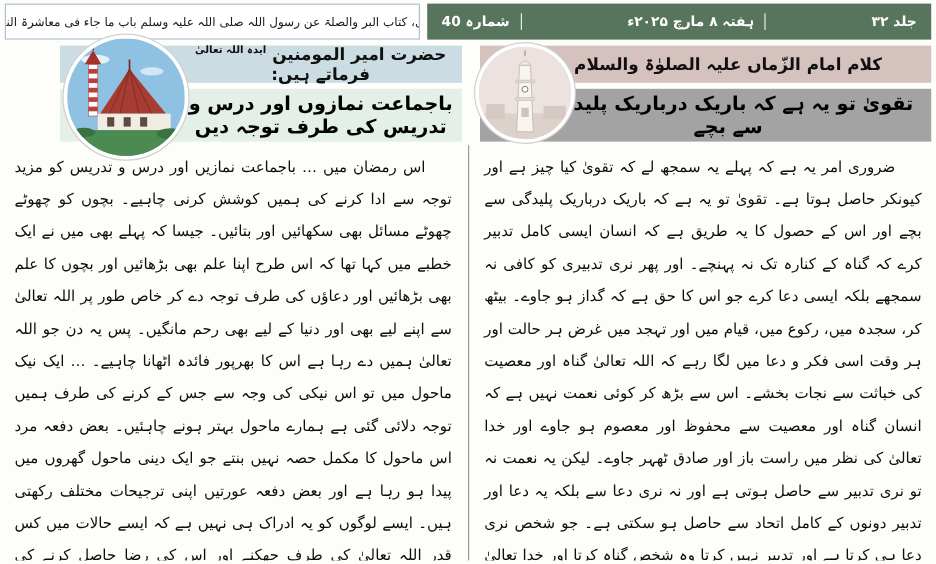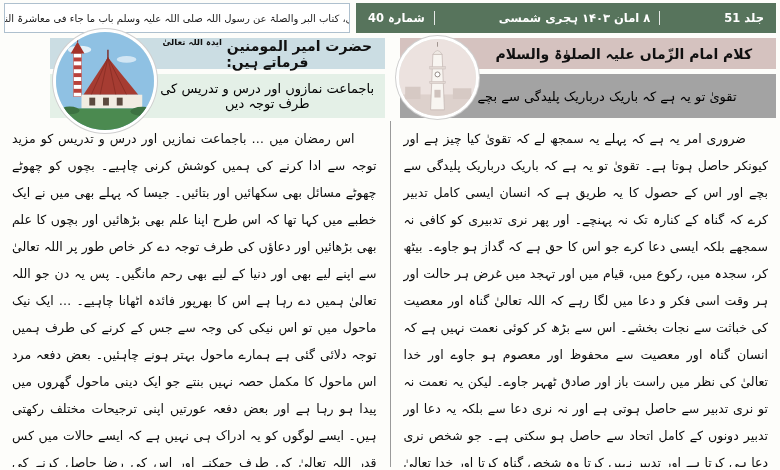--- a/index.html
+++ b/index.html
@@ -34,25 +34,25 @@
   .bands{ display:flex; flex-direction:column; gap:5px; height:100%; }
   .col.right .bands{ margin-left:4px; }
   .col.left  .bands{ margin-left:46px; }
   .band{ display:flex; align-items:center; justify-content:center; text-align:center; }
   .band1{ height:31px; flex:none; }
   .band2{ flex:1; }
   .col.right .band1{ background:#d5c2bf; }
   .col.right .band2{ background:#a3a3a3;justify-content:flex-end; }
   .col.left  .band1{ background:#cbdde3; }
   .col.left  .band2{ background:#e4f0e7; }
-  .col.right .band{ padding-left:78px; padding-right:6px; }
+  .col.right .band{ padding-left:44px; padding-right:6px; }
   .col.left  .band{ padding-left:106px; padding-right:6px; }
   .kicker{ font-size:14px; font-weight:bold; color:#101010; }
   .kicker .honorific{ font-size:8.5px; vertical-align:super; }
-  .headline{ font-size:13px; font-weight:normal; color:#000; }
+  .headline{ font-size:16px; font-weight:bold; color:#000; }
 
   .circle{
     position:absolute; border-radius:50%; overflow:hidden; background:#dfe9e2;
     box-shadow:0 0 0 3px #ffffff, 0 0 0 4px #cfcfcf;
   }
   .col.left  .circle{ left:52px; top:-6px; width:98px; height:98px; }
   .col.right .circle{ left:3px;  top:1px;  width:77px; height:77px; }
   .circle svg{ display:block; width:100%; height:100%; }
 
   
@@ -62,22 +62,22 @@
   }
   .col-body p{ margin:0; text-indent:22px; }
 </style>
 </head>
 <body>
 
 <div class="page">
 
   <div class="topbar">
     <div class="masthead">
-      <span class="mast-item">جلد 51</span>
-      <span class="mast-item">۸ امان ۱۴۰۳ ہجری شمسی</span>
+      <span class="mast-item">جلد ۳۲</span>
+      <span class="mast-item">ہفتہ ۸ مارچ ۲۰۲۵ء</span>
       <span class="mast-item">شمارہ 40</span>
     </div>
     <div class="refbox">
       <span>(سنن ترمذی، کتاب البر والصلۃ عن رسول اللہ صلی اللہ علیہ وسلم باب ما جاء فی معاشرۃ الناس۔ ۱۹۸۴)</span>
     </div>
   </div>
 
   <div class="columns">
 
     <div class="col right">

